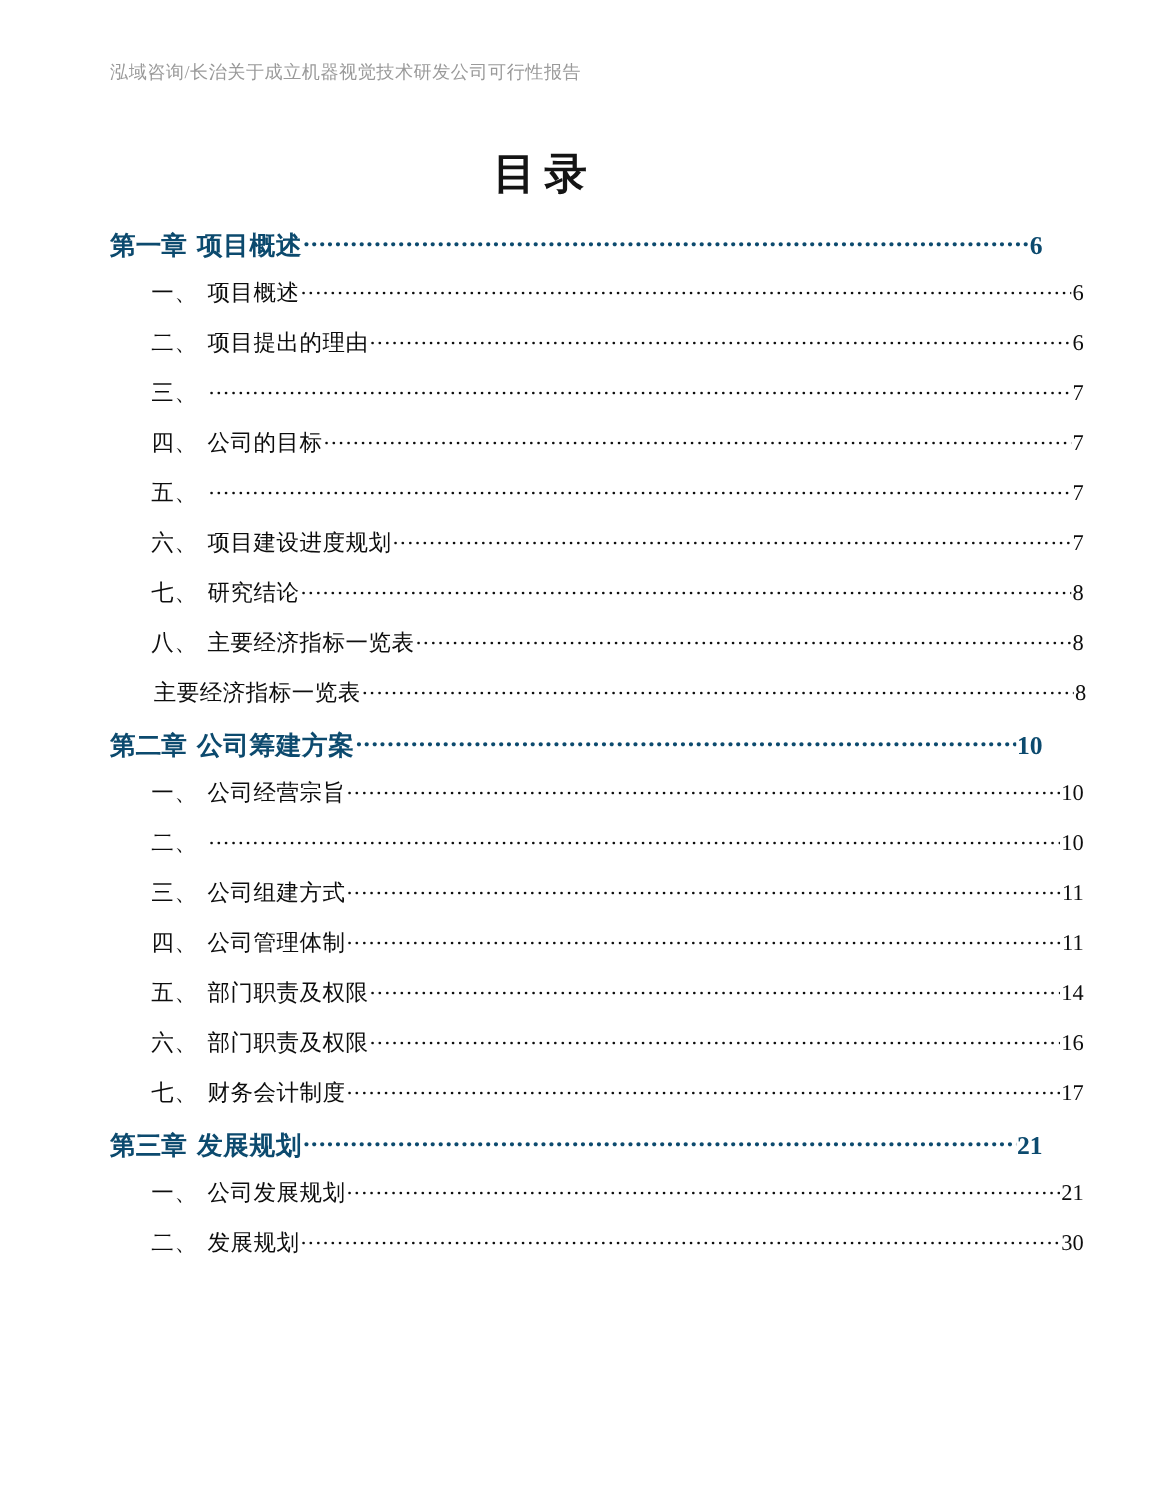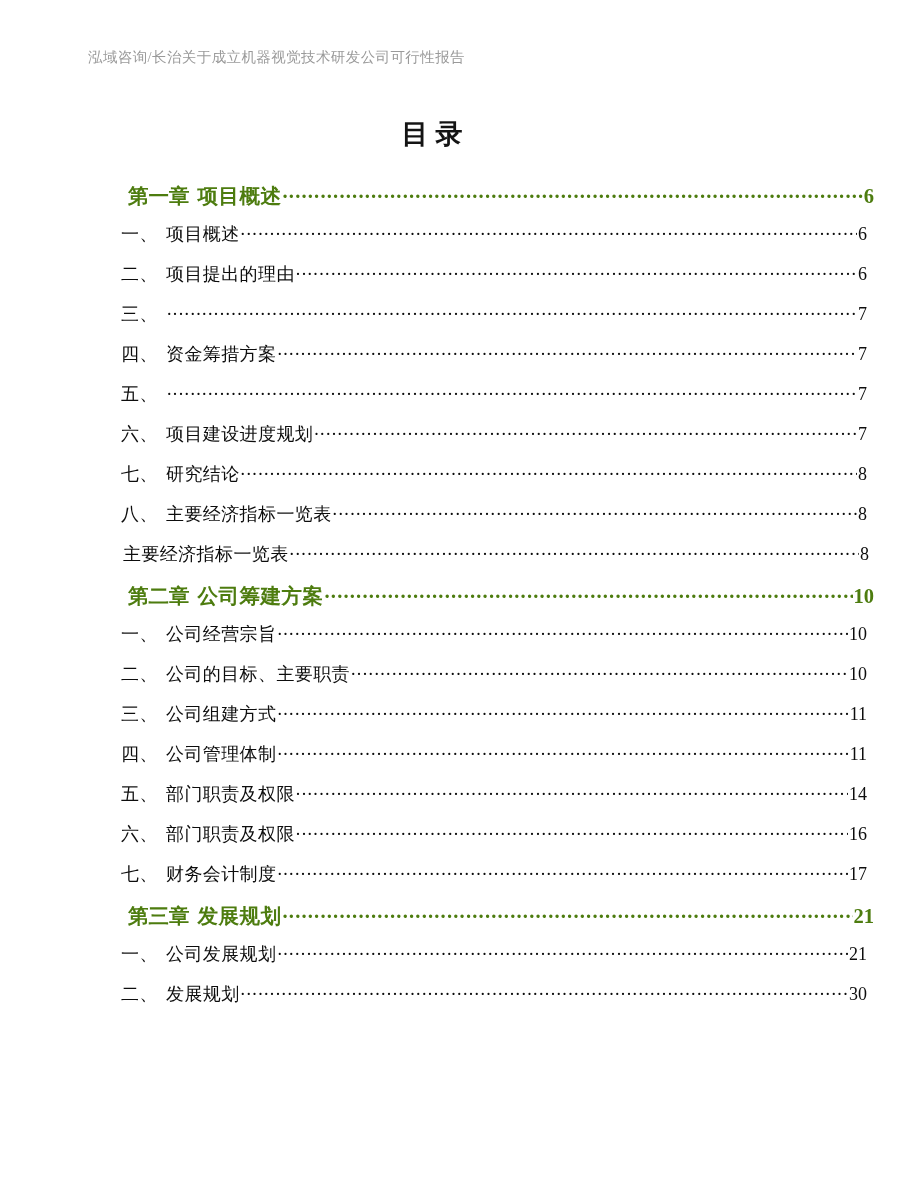--- a/index.html
+++ b/index.html
@@ -36,21 +36,21 @@
     font-family: "Liberation Serif", "DejaVu Serif", serif;
   }
 
   
   .toc-title {
     position: absolute;
     left: 0;
     right: 0;
     top: 116px;
     text-align: center;
-    font-size: 27px;
+    font-size: 34px;
     font-weight: bold;
     letter-spacing: 7px;
     text-indent: 7px;
     color: #141414;
   }
 
   
   .toc {
     position: absolute;
     left: 88px;
@@ -64,23 +64,22 @@
     width: 100%;
     white-space: nowrap;
     overflow: hidden;
   }
 
   
   .lvl-chapter {
     height: 40px;
     font-size: 20.5px;
     font-weight: bold;
-    color: #4d7c0f;
+    color: #0c4a6e;
     padding-left: 0px;
-    margin-left: 40px;
   }
   .lvl-chapter .num {
     flex: 0 0 auto;
     letter-spacing: 0px;
   }
   .lvl-chapter .sep {
     flex: 0 0 auto;
     width: 8px;
   }
   .lvl-chapter .label {
@@ -215,21 +214,21 @@
         <span class="leader"></span>
         <span class="pg">6</span>
       </div>
       <div class="toc-row lvl-section">
         <span class="num">三、</span>
         <span class="leader"></span>
         <span class="pg">7</span>
       </div>
       <div class="toc-row lvl-section">
         <span class="num">四、</span>
-        <span class="label">资金筹措方案</span>
+        <span class="label">公司的目标</span>
         <span class="leader"></span>
         <span class="pg">7</span>
       </div>
       <div class="toc-row lvl-section">
         <span class="num">五、</span>
         <span class="leader"></span>
         <span class="pg">7</span>
       </div>
       <div class="toc-row lvl-section">
         <span class="num">六、</span>
@@ -263,21 +262,20 @@
         <span class="pg">10</span>
       </div>
       <div class="toc-row lvl-section">
         <span class="num">一、</span>
         <span class="label">公司经营宗旨</span>
         <span class="leader"></span>
         <span class="pg">10</span>
       </div>
       <div class="toc-row lvl-section">
         <span class="num">二、</span>
-        <span class="label">公司的目标、主要职责</span>
         <span class="leader"></span>
         <span class="pg">10</span>
       </div>
       <div class="toc-row lvl-section">
         <span class="num">三、</span>
         <span class="label">公司组建方式</span>
         <span class="leader"></span>
         <span class="pg">11</span>
       </div>
       <div class="toc-row lvl-section">

